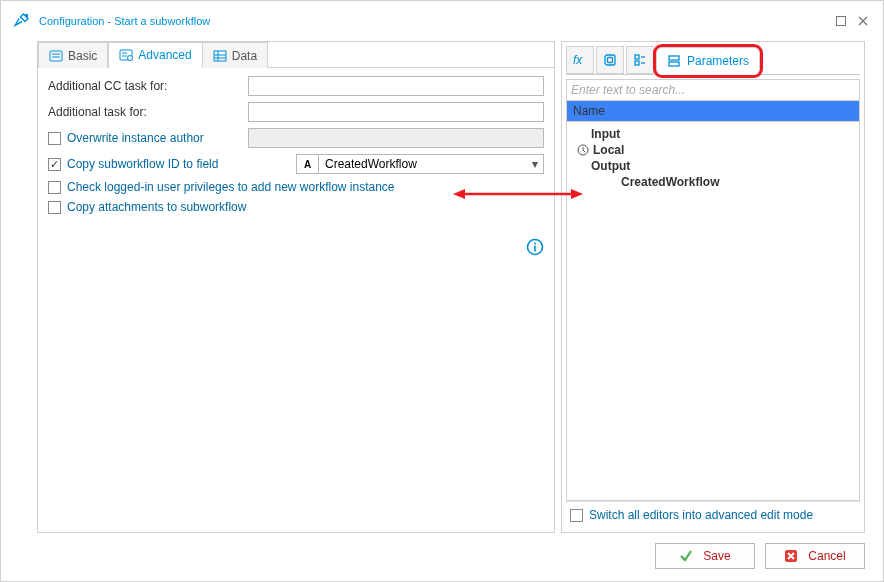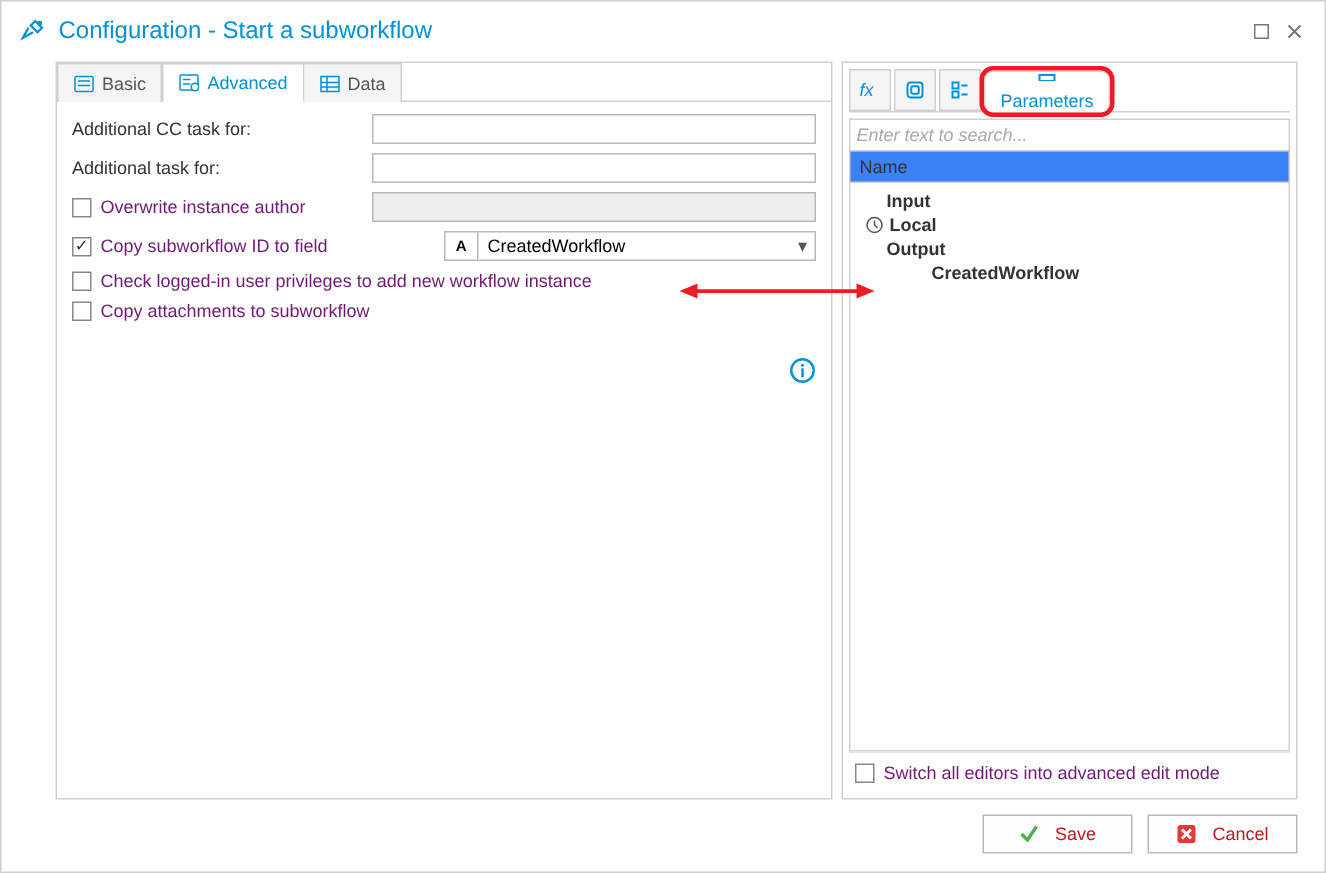--- a/index.html
+++ b/index.html
@@ -1,45 +1,45 @@
 <!DOCTYPE html>
 <html><head>
 <meta charset="utf-8">
 <style>
 * { box-sizing: border-box; margin: 0; padding: 0; font-family: "Segoe UI", Tahoma, sans-serif; font-size: 12px; }
 body { background: #fff; width: 884px; height: 582px; position: relative; border: 1px solid #d0d0d0; }
 .title-bar { display: flex; align-items: center; padding: 8px 12px; height: 40px; }
-.title-bar .title { color: #0090d8; font-size: 16px; font-weight: 400; }
+.title-bar .title { color: #0090d8; font-size: 11px; font-weight: 400; }
 .title-bar .tools-icon { margin-right: 8px; }
 .title-bar .spacer { flex: 1; }
 .win-btn { width: 16px; height: 16px; margin-left: 6px; display: inline-flex; align-items: center; justify-content: center; cursor: pointer; color: #666; }
 .content { display: flex; padding: 0 18px 8px 36px; height: 500px; gap: 6px; }
 .left-panel { width: 518px; border: 1px solid #d0d0d0; display: flex; flex-direction: column; }
 .tabs { display: flex; border-bottom: 1px solid #d0d0d0; background: #fff; }
 .tab { padding: 5px 10px; display: flex; align-items: center; gap: 5px; border: 1px solid transparent; border-bottom: none; cursor: pointer; color: #555; margin-bottom: -1px; background:#f5f5f5; border-color:#d0d0d0;}
 .tab.active { background: #fff; border-color: #d0d0d0; color: #0090d8; border-bottom: 1px solid #fff;}
 .tab:not(.active){ border-left:none; }
 .tab:first-child{border-left:1px solid #d0d0d0;}
 .form-area { flex: 1; padding: 8px 10px; position: relative; }
 .row { display: flex; align-items: center; margin-bottom: 6px; }
 .row label { width: 200px; color: #333; }
 .row input[type=text] { flex: 1; border: 1px solid #b8b8b8; height: 20px; padding: 0 4px; }
 .chk-row { display: flex; align-items: center; margin-bottom: 6px; }
 .chk { width: 13px; height: 13px; border: 1px solid #888; margin-right: 6px; display: inline-flex; align-items: center; justify-content: center; background:#fff; }
 .chk.checked::after { content: "✓"; font-size: 11px; color: #333; line-height: 1; }
-.chk + span { color: #701a75; }
+.chk + span { color: #0369a1; }
 .field-select { border: 1px solid #b8b8b8; height: 20px; display: flex; align-items: center; background:#fff; margin-left: 48px; flex:1;}
 .field-select .type-badge { border-right: 1px solid #b8b8b8; width: 22px; height: 100%; display:flex; align-items:center; justify-content:center; font-size:10px; font-weight:bold; }
 .field-select .fld-text { padding: 0 6px; flex:1; }
 .field-select .dd { width: 16px; text-align:center; color:#555;}
 .info-icon { position: absolute; right: 10px; top: 170px; width: 18px; height: 18px; }
 .right-panel { flex: 1; border: 1px solid #d0d0d0; display: flex; flex-direction: column; padding: 4px; }
 .rtabs { display: flex; gap: 2px; border-bottom: 1px solid #d0d0d0; align-items: center; }
 .rtab { width: 28px; height: 28px; display: flex; align-items: center; justify-content: center; border: 1px solid #d0d0d0; background: #f5f5f5; cursor: pointer; color:#0090d8; }
-.rtab.param { width: auto; padding: 0 10px; gap:6px; background:#fff; border-bottom:1px solid #fff; margin-bottom:-1px; position:relative; outline: 3px solid #ed1c24; border-radius:6px;flex-direction:column; }
+.rtab.param { width: auto; padding: 0 10px; gap:6px; background:#fff; border-bottom:1px solid #fff; margin-bottom:-1px; position:relative; outline: 3px solid #ed1c24; border-radius:6px; }
 .search-box { border: 1px solid #d0d0d0; height: 22px; margin-top: 4px; padding: 0 4px; color: #aaa; display:flex; align-items:center; font-style:italic;}
 .tree-head { border: 1px solid #d0d0d0; border-top:none; padding: 3px 6px; background:#3b82f6; color:#333;}
 .tree { border: 1px solid #d0d0d0; border-top:none; flex:1; padding: 4px 6px; font-weight: bold; }
 .tree-item { padding: 1px 0 1px 18px; color:#333; }
 .tree-item.child { padding-left: 48px; }
 .tree-item .loc-icon { display:inline-block; width:12px; height:12px; margin-right:4px; margin-left:-14px; vertical-align:-2px;}
 .adv-row { padding: 6px 4px; border-top: 1px solid #e5e5e5; display:flex; align-items:center; }
 .buttons { position: absolute; right: 18px; bottom: 12px; display: flex; gap: 10px; }
 .btn { width: 100px; height: 26px; border: 1px solid #b8b8b8; background: #fdfdfd; display: flex; align-items: center; justify-content: center; gap: 10px; cursor: pointer; color:#b91c1c;}
 .arrow-ann { position:absolute; left:452px; top:186px; width:130px; height:14px; pointer-events:none;}

